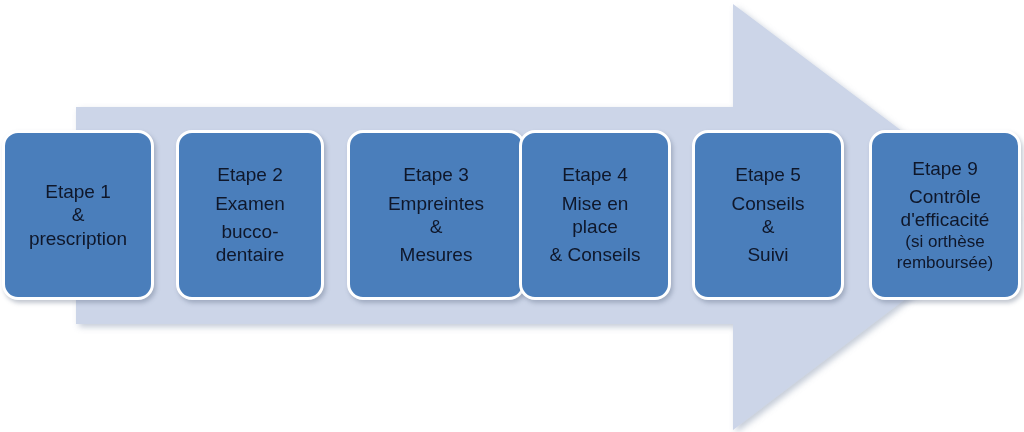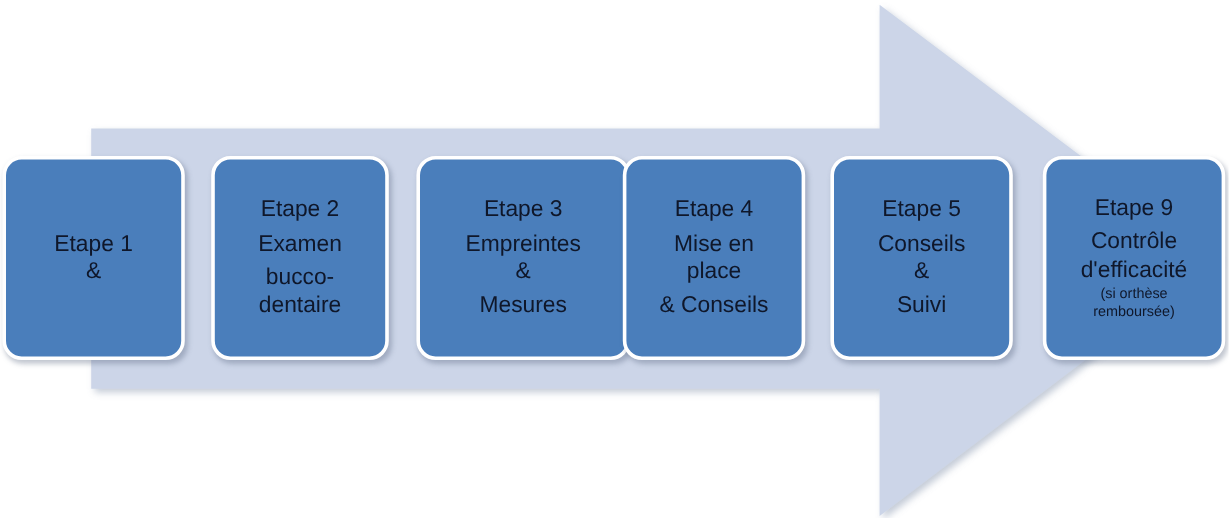--- a/index.html
+++ b/index.html
@@ -57,21 +57,21 @@
     line-height: 1.12;
     overflow: hidden;
   }
   .step-line {
     display: block;
     font-size: 19px;
     padding: 1px 2px;
     white-space: nowrap;
   }
   .step-line.small {
-    font-size: 12px;
+    font-size: 17px;
   }
   .step-line.gap {
     margin-top: 5px;
   }
 
   
   .box-1 { left: 2px;   width: 152px; }
   .box-2 { left: 176px; width: 148px; }
   .box-3 { left: 347px; width: 178px; }
   .box-4 { left: 519px; width: 152px; align-items: center; }
@@ -92,20 +92,21 @@
       </defs>
       <polygon points="76,107 733,107 733,4 1015,216 733,430 733,324 76,324" fill="#ccd5e8" filter="url(#arrowShadow)"></polygon>
     </svg>
   </div>
 
   <div class="steps">
 
     <div class="step-box box-1">
       <span class="step-line">Etape 1</span>
       <span class="step-line">&amp;</span>
+      <span class="step-line">prescription</span>
     </div>
 
     <div class="step-box box-2">
       <span class="step-line">Etape 2</span>
       <span class="step-line gap">Examen</span>
       <span class="step-line gap">bucco-</span>
       <span class="step-line">dentaire</span>
     </div>
 
     <div class="step-box box-3">

